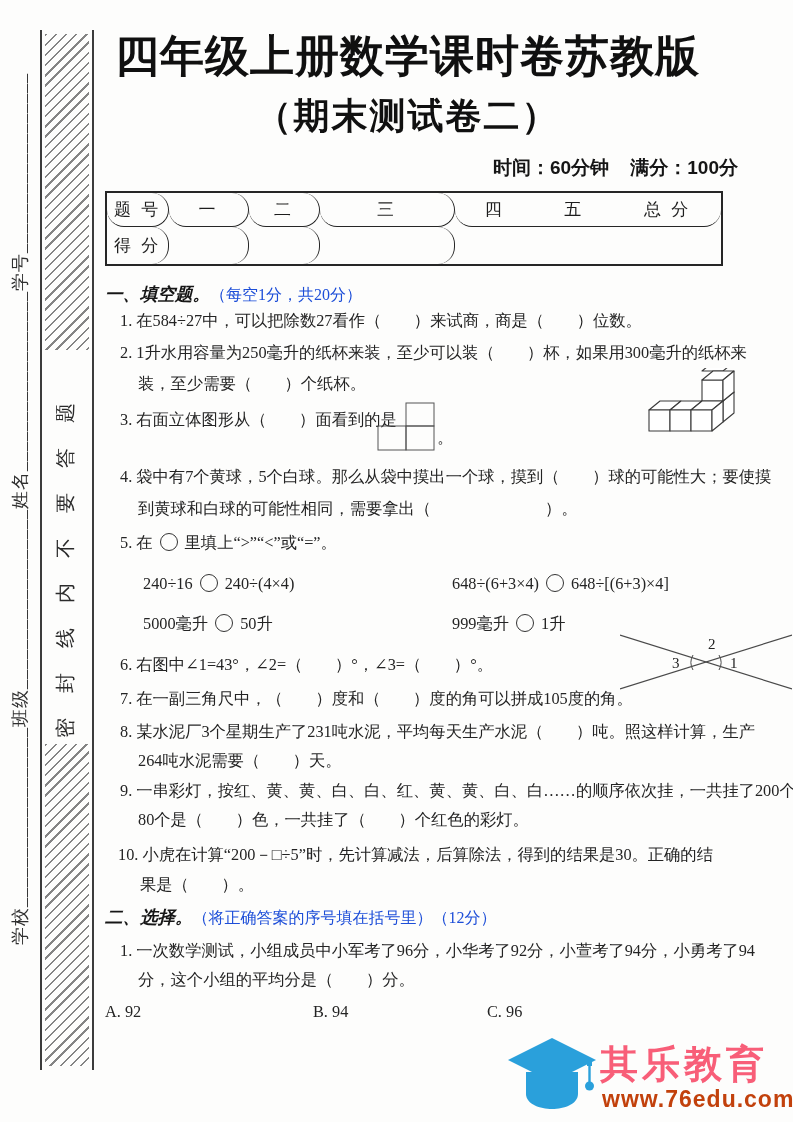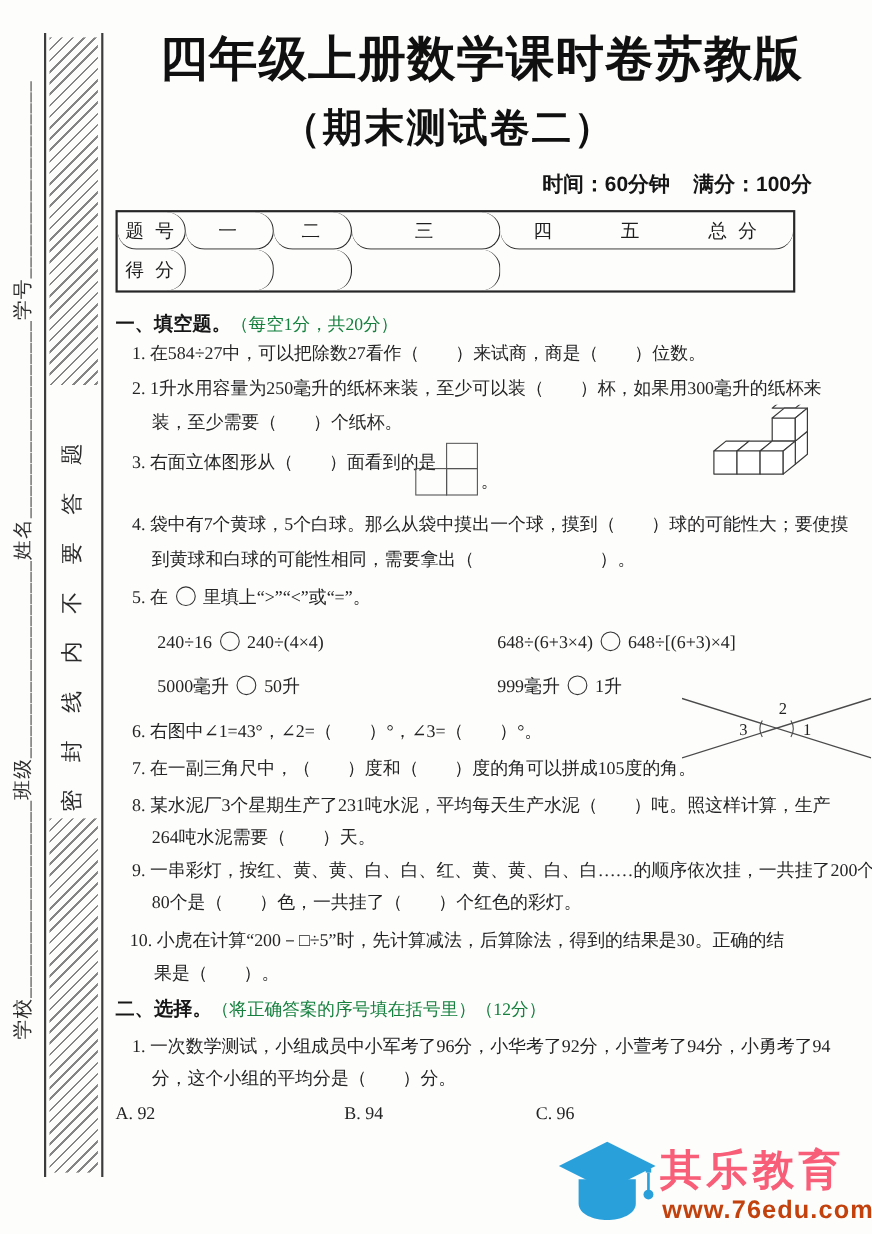--- a/index.html
+++ b/index.html
@@ -27,22 +27,22 @@
     font-size:18px; letter-spacing:1px; color:#2e2e2e; white-space:nowrap;
   }
   .seal-text {
     position:absolute; left:-124px; top:534px; width:380px; height:28px;
     transform:rotate(-90deg);
     font-size:20px; letter-spacing:25px; color:#2b2b2b; white-space:nowrap;
   }
 
   
   .title {
-    left:85px; top:30px; width:645px; text-align:right;
-    font-family:Liberation Mono, monospace;
+    left:85px; top:30px; width:645px; text-align:center;
+    font-family:Liberation Serif, serif;
     font-size:44px; font-weight:900; color:#101010; line-height:54px; letter-spacing:1px;
   }
   .subtitle {
     left:85px; top:92px; width:645px; text-align:center;
     font-family:"Liberation Sans","DejaVu Sans",sans-serif;
     font-size:36px; font-weight:800; color:#101010; line-height:48px; letter-spacing:2px;
   }
   .meta {
     left:105px; top:155px; width:633px; text-align:right;
     font-family:"Liberation Sans","DejaVu Sans",sans-serif;
@@ -62,22 +62,22 @@
     display:flex; align-items:center; justify-content:center;
     font-size:17px; letter-spacing:3px; color:#1d1d1d;border-radius:17px;
   }
   .st-row1 { border-bottom:1.4px solid #262626; }
   .st-wide { border-right:none; justify-content:space-around; letter-spacing:3px; }
   .st-wide span { display:inline-block; }
 
   
   .qline { position:absolute; font-size:16.3px; line-height:24px; white-space:nowrap; color:#242424; }
   .sec-head { position:absolute; font-size:17.5px; white-space:nowrap; color:#161616; }
-  .sec-head .hd { font-weight:700; }
-  .sec-head .nt { font-size:16px; color:#15803d; }
+  .sec-head .hd { font-weight:700;font-style:italic; }
+  .sec-head .nt { font-size:16px; color:#1d4ed8; }
   .circle {
     display:inline-block; width:16px; height:16px; border:1.4px solid #333;
     border-radius:50%; vertical-align:-3px; margin:0 7px;
   }
   .fig { position:absolute; }
   .fig svg { display:block; }
 
   
   .logo-brand {
     left:600px; top:1042px;

